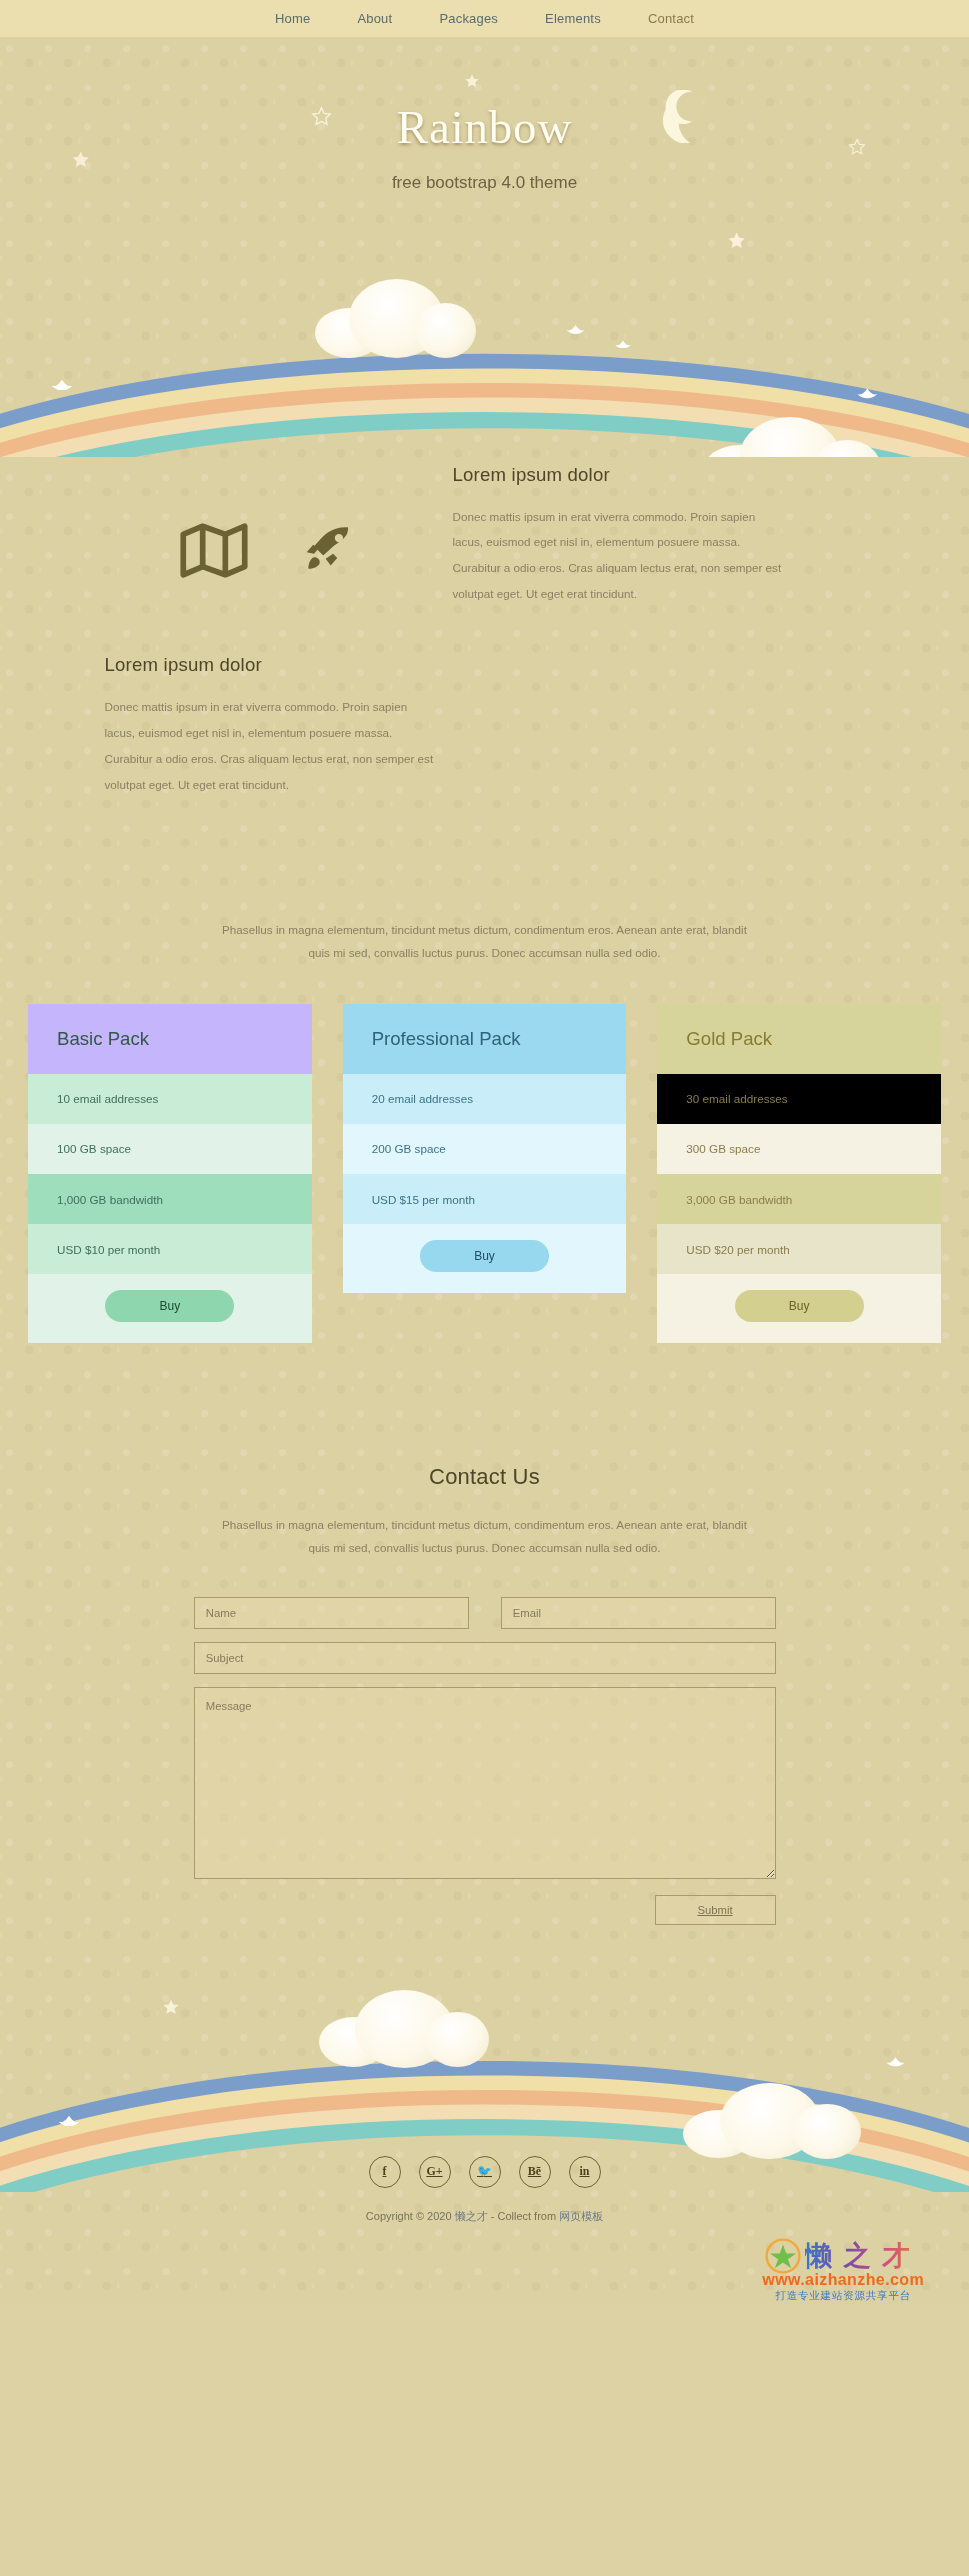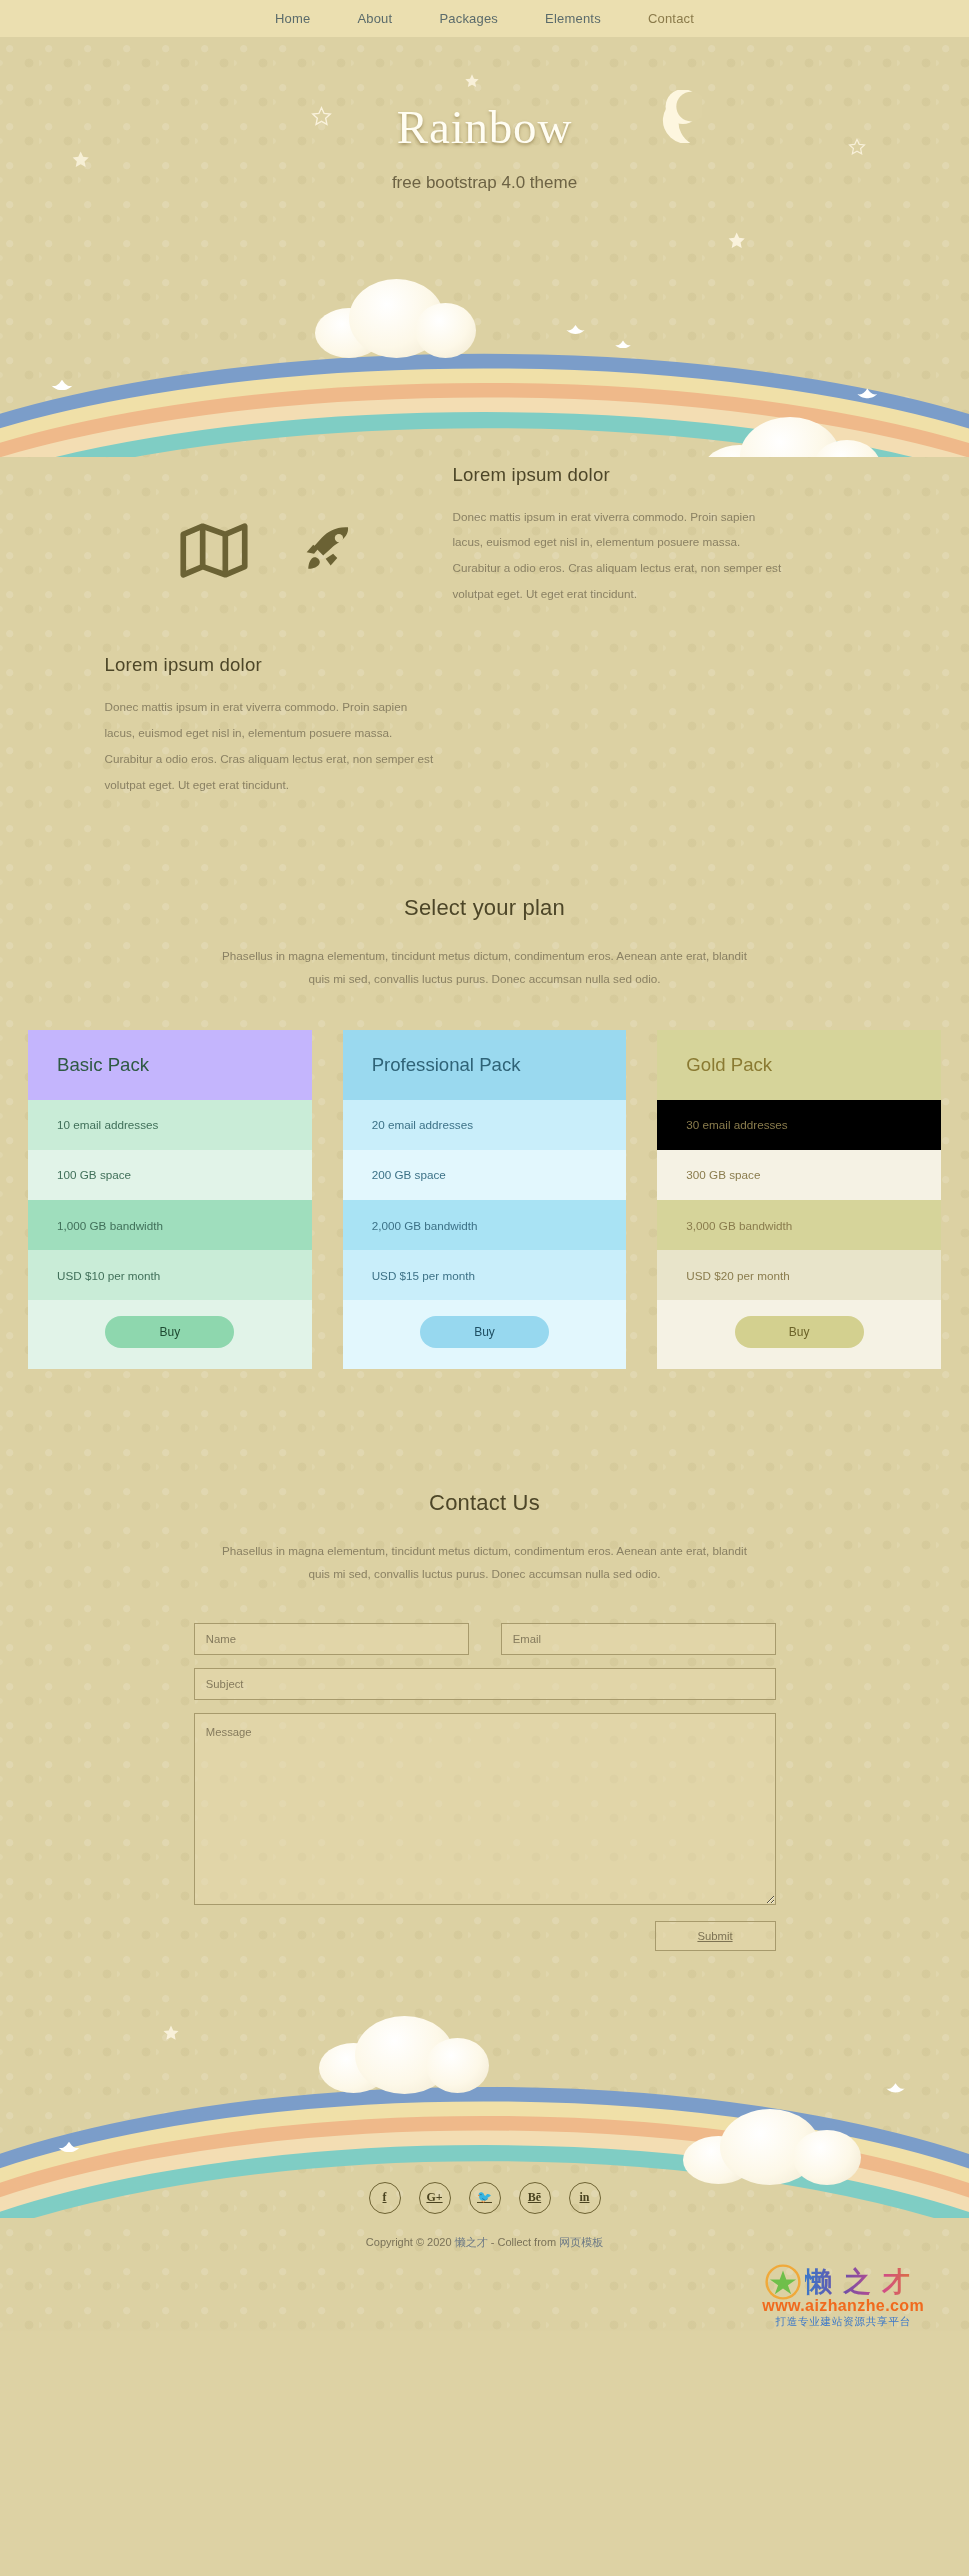--- a/index.html
+++ b/index.html
@@ -240,36 +240,34 @@
       </div>
 
       <div class="feat-row2">
         <h3 class="blk">Lorem ipsum dolor</h3>
         <p class="blk">Donec mattis ipsum in erat viverra commodo. Proin sapien lacus, euismod eget nisl in, elementum posuere massa. Curabitur a odio eros. Cras aliquam lectus erat, non semper est volutpat eget. Ut eget erat tincidunt.</p>
       </div>
     </div>
   </section>
 
   <section class="section pricing">
-    <h2 class="sec-title">Select your plan</h2>
     <p class="sec-sub">Phasellus in magna elementum, tincidunt metus dictum, condimentum eros. Aenean ante erat, blandit quis mi sed, convallis luctus purus. Donec accumsan nulla sed odio.</p>
     <div class="plans" id="plans">
         <div class="plan">
           <div class="phead" style="background:#c4b5fd;color:#2f5a43">Basic Pack</div>
           <div class="prow" style="background:#c9ecd7;color:#41705a">10 email addresses</div>
           <div class="prow" style="background:#e1f3e8;color:#41705a">100 GB space</div>
           <div class="prow" style="background:#9fdebd;color:#41705a">1,000 GB bandwidth</div>
           <div class="prow" style="background:#c9ecd7;color:#41705a">USD $10 per month</div>
           <div class="pfoot" style="background:#e1f3e8"><button class="buy" style="background:#8ed7ae;color:#1f4a32">Buy</button></div>
         </div>
         <div class="plan">
           <div class="phead" style="background:#9ad9ef;color:#2f6377">Professional Pack</div>
           <div class="prow" style="background:#c9eefa;color:#3d7287">20 email addresses</div>
           <div class="prow" style="background:#e2f7fd;color:#3d7287">200 GB space</div>
-          <div class="prow" style="background:#a9e3f4;color:#3d7287">2,000 GB bandwidth</div>
           <div class="prow" style="background:#c9eefa;color:#3d7287">USD $15 per month</div>
           <div class="pfoot" style="background:#e2f7fd"><button class="buy" style="background:#97d8ef;color:#1f4f63">Buy</button></div>
         </div>
         <div class="plan">
           <div class="phead" style="background:#d6d49a;color:#8a7a32">Gold Pack</div>
           <div class="prow" style="background:#000000;color:#8a7c4d">30 email addresses</div>
           <div class="prow" style="background:#f5f2e4;color:#8a7c4d">300 GB space</div>
           <div class="prow" style="background:#d6d49a;color:#8a7c4d">3,000 GB bandwidth</div>
           <div class="prow" style="background:#e8e4ca;color:#8a7c4d">USD $20 per month</div>
           <div class="pfoot" style="background:#f5f2e4"><button class="buy" style="background:#d3d08f;color:#6b6228">Buy</button></div>

